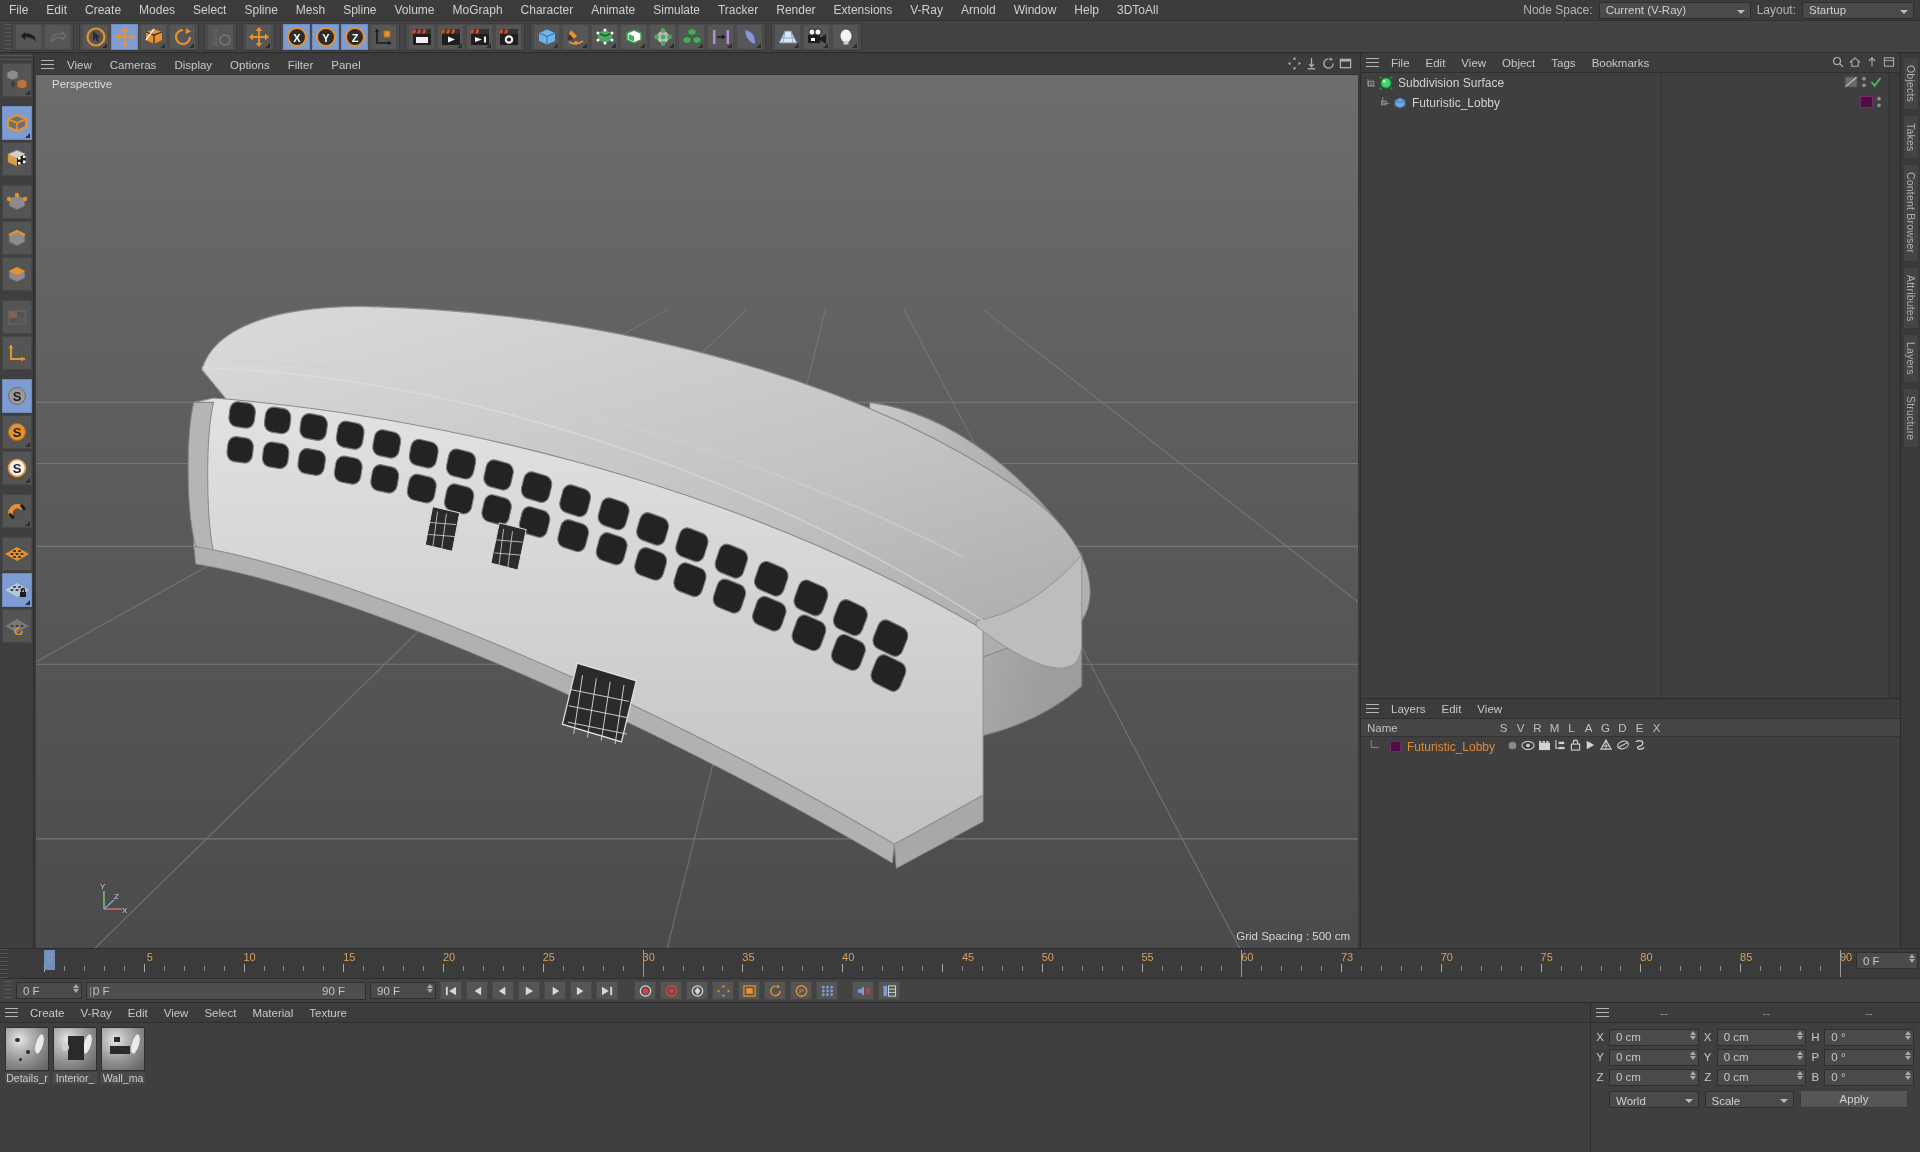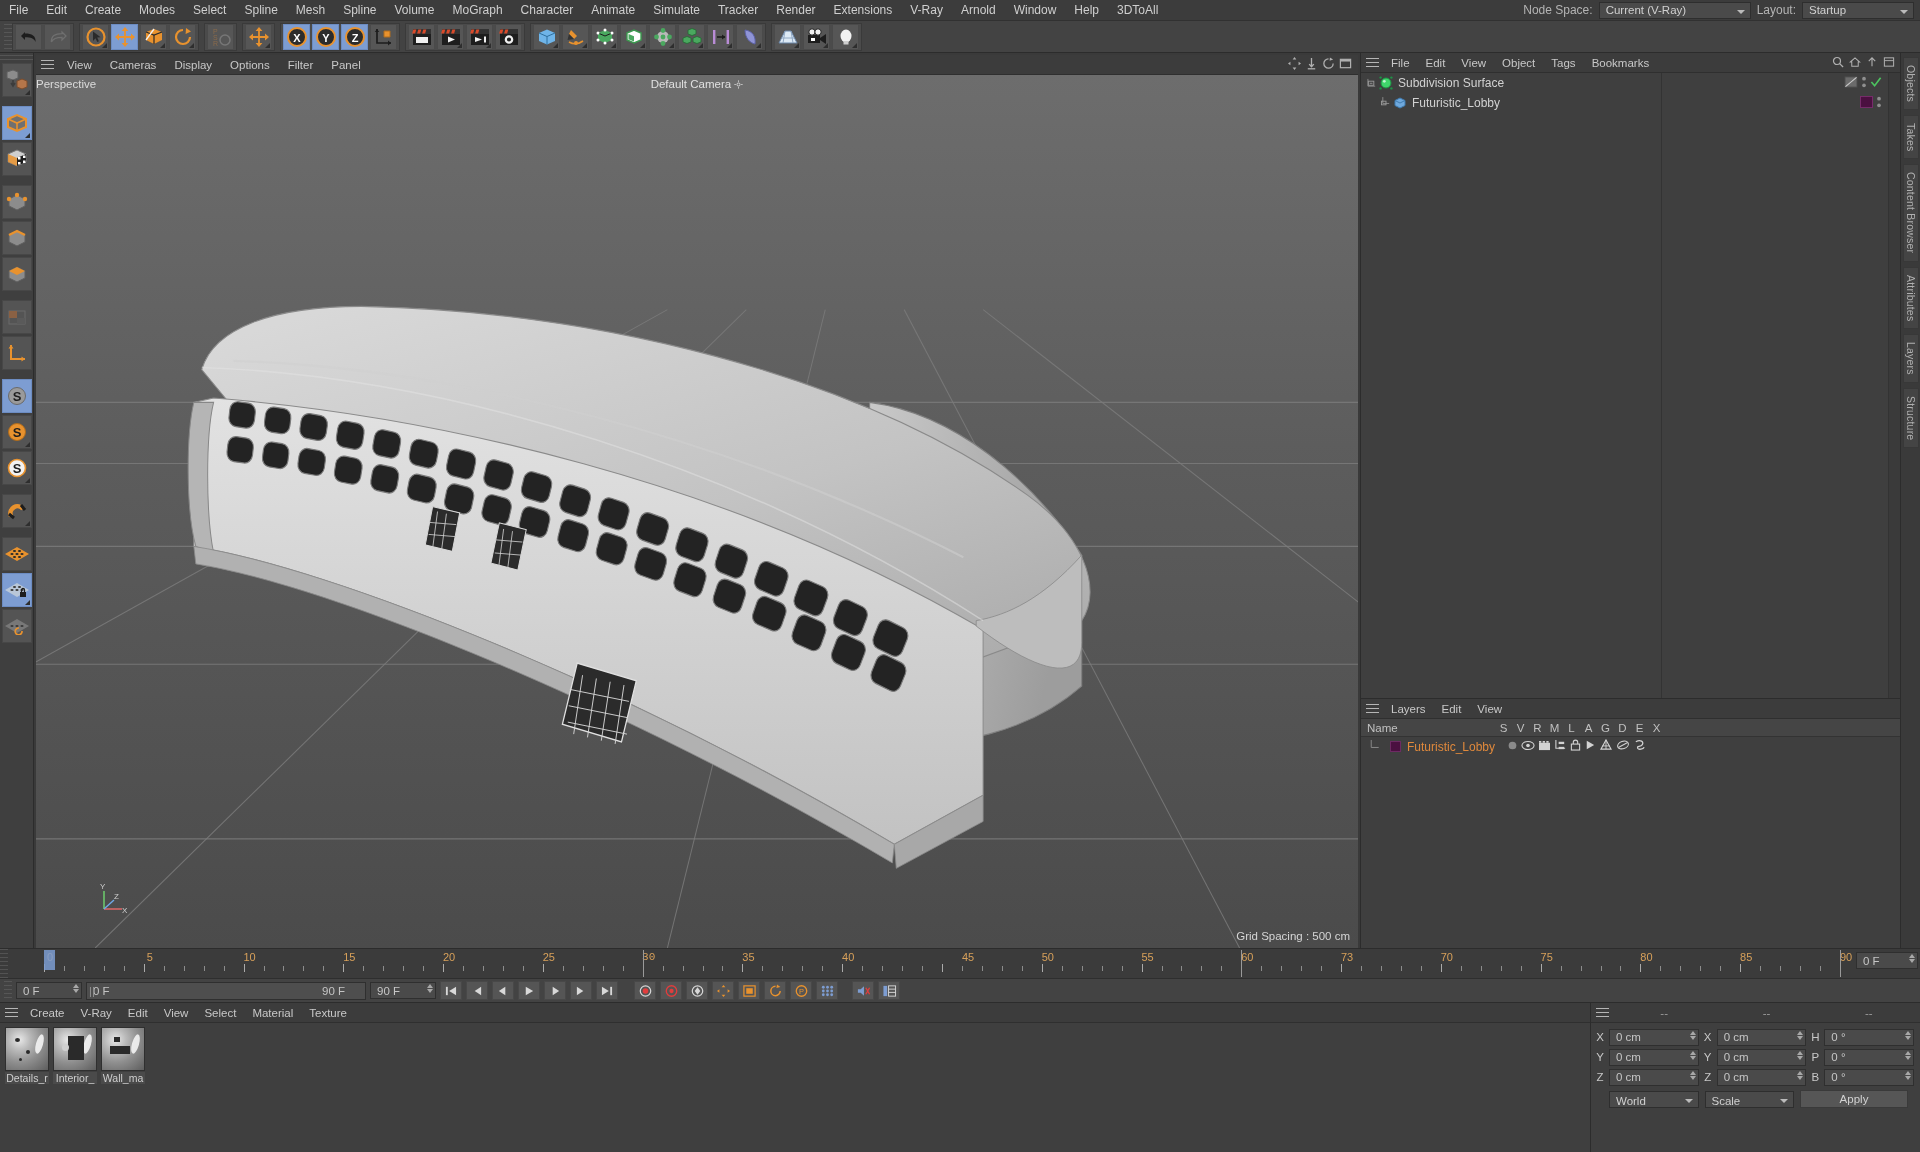--- a/index.html
+++ b/index.html
@@ -102,21 +102,21 @@
           justify-content:center; align-items:center; gap:2.5px; }
   .hamb i { display:block; width:13px; height:1.5px; background:#b5b5b5; }
   .vp-menubar .vicons { margin-left:auto; display:flex; gap:4px; padding-right:6px; align-items:center; }
 
   .viewport { flex:1 1 auto; position:relative; background:#585858; overflow:hidden; min-height:0; }
   .vp-hdr {
     position:absolute; left:0; top:0; right:0; height:18px; display:flex;
     align-items:center; font-size:11.5px; color:#d8d8d8; z-index:5;
     background:rgba(60,60,60,.0);
   }
-  .vp-hdr .persp { padding-left:0; color:#dcdcdc;text-align:right; }
+  .vp-hdr .persp { padding-left:16px; color:#dcdcdc;text-align:right; }
   .vp-hdr .cam { position:absolute; left:0; right:0; text-align:center; color:#e0e0e0; }
   .vp-grid-label {
     position:absolute; right:8px; bottom:6px; font-size:11.5px; color:#d5d5d5; z-index:5;
   }
   .vp-axis { position:absolute; left:62px; bottom:30px; z-index:5; }
 
   
   .rightcol { width:540px; flex:0 0 540px; display:flex; flex-direction:column;
               background:#3a3a3a; border-left:1px solid #2c2c2c; }
   .panel-menubar {
@@ -828,27 +828,20 @@
                 <path d="M554 550 L545 604 M568 553 L559 607 M582 556 L573 610 M596 559 L587 613"></path>
                 <path d="M541 563 L601 574 M540 578 L600 589 M539 593 L599 604"></path>
               </g>
             </g>
 
             <path d="M168 268 C420 276 720 360 960 500" fill="none" stroke="#e4e4e4" stroke-width="1.5" opacity=".5"></path>
           </svg>
 
           <div class="vp-hdr">
             <span class="persp">Perspective</span>
-            <span class="cam">
-              <span>Default Camera</span>
-              <svg width="9" height="9" viewBox="0 0 10 10" style="vertical-align:-1px">
-                  <circle cx="5" cy="5" r="1.7" fill="none" stroke="#ddd"></circle>
-                  <path d="M5 0.5 L5 2 M5 8 L5 9.5 M0.5 5 L2 5 M8 5 L9.5 5" stroke="#ddd" stroke-width="1"></path>
-                </svg>
-            </span>
           </div>
 
           <div class="vp-axis">
             <svg width="36" height="36" viewBox="0 0 36 36">
               <path d="M6 30 L6 12" stroke="#6fd66f" stroke-width="1.4"></path>
               <path d="M6 30 L24 30" stroke="#e86a6a" stroke-width="1.4"></path>
               <path d="M6 30 L16 21" stroke="#6fa8e8" stroke-width="1.4"></path>
               <text x="2" y="10" font-size="8" fill="#cfcfcf" font-family="sans-serif">Y</text>
               <text x="16" y="20" font-size="8" fill="#cfcfcf" font-family="sans-serif">Z</text>
               <text x="24" y="34" font-size="8" fill="#cfcfcf" font-family="sans-serif">X</text>
@@ -1097,21 +1090,21 @@
         <div class="tl-tick" style="left: 439.022px;"></div>
         <div class="tl-tick" style="left: 458.978px;"></div>
         <div class="tl-tick" style="left: 478.933px;"></div>
         <div class="tl-tick maj" style="left: 498.889px;"></div>
         <div class="tl-num" style="left: 504.889px;">25</div>
         <div class="tl-tick" style="left: 518.844px;"></div>
         <div class="tl-tick" style="left: 538.8px;"></div>
         <div class="tl-tick" style="left: 558.756px;"></div>
         <div class="tl-tick" style="left: 578.711px;"></div>
         <div class="tl-tick maj" style="left: 598.667px;"></div>
-        <div class="tl-num" style="left: 604.667px; font-family: Liberation Mono, monospace;">30</div>
+        <div class="tl-num" style="left: 604.667px;">30</div>
         <div class="tl-tick" style="left: 618.622px;"></div>
         <div class="tl-tick" style="left: 638.578px;"></div>
         <div class="tl-tick" style="left: 658.533px;"></div>
         <div class="tl-tick" style="left: 678.489px;"></div>
         <div class="tl-tick maj" style="left: 698.444px;"></div>
         <div class="tl-num" style="left: 704.444px;">35</div>
         <div class="tl-tick" style="left: 718.4px;"></div>
         <div class="tl-tick" style="left: 738.356px;"></div>
         <div class="tl-tick" style="left: 758.311px;"></div>
         <div class="tl-tick" style="left: 778.267px;"></div>

